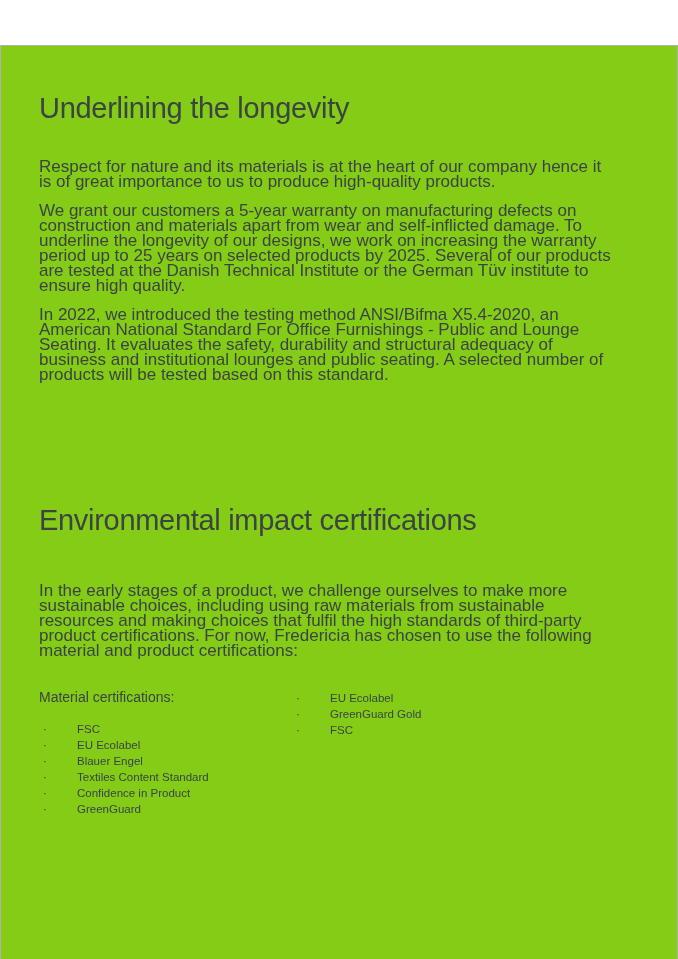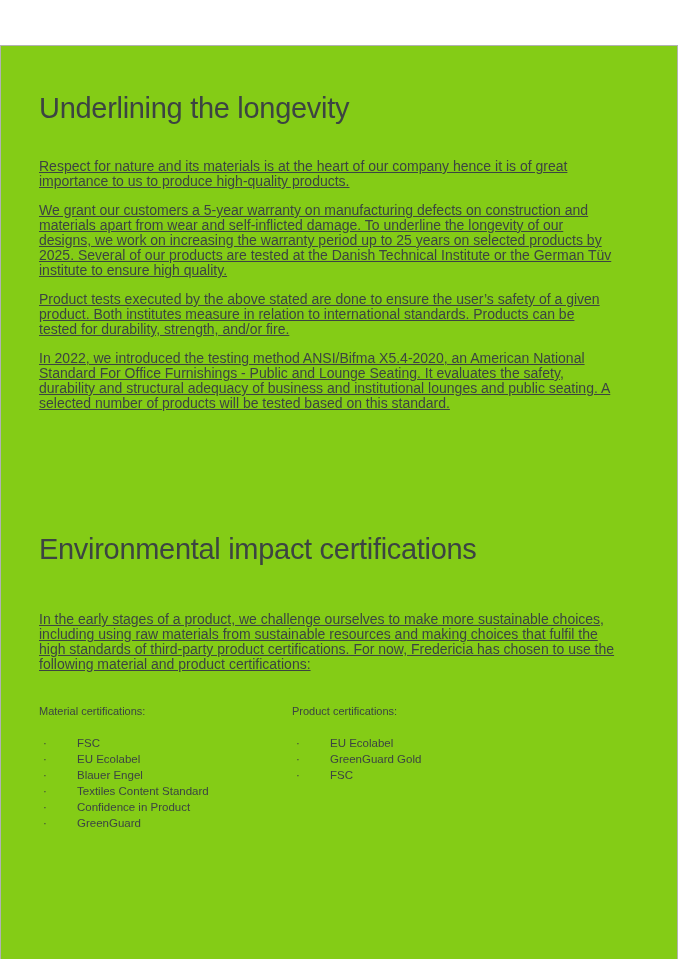--- a/index.html
+++ b/index.html
@@ -34,37 +34,36 @@
       color: #3c4442;
       margin: 0 0 34px 0;
     }
     .section-certifications {
       margin-top: 122px;
     }
     .section-certifications .section-heading {
       margin-bottom: 46px;
     }
     .body-text {
-      font-size: 14px;
+      font-size: 17px;
       line-height: 15px;
       margin: 0 0 14px 0;
       max-width: 576px;
       color: #3c4442;
-      text-decoration: underline;
     }
     .cert-columns {
       display: flex;
       margin-top: 32px;
     }
     .cert-col {
       width: 253px;
       flex: 0 0 253px;
     }
     .cert-title {
-      font-size: 11px;
+      font-size: 14px;
       line-height: 15px;
       margin: 0 0 16px 0;
     }
     .cert-list {
       list-style: none;
       margin: 0;
       padding: 0;
     }
     .cert-item {
       display: flex;
@@ -92,21 +91,20 @@
 </head>
 <body>
 
 <div class="page">
   <main class="content">
 
     <section class="section section-longevity">
       <h1 class="section-heading">Underlining the longevity</h1>
       <p class="body-text">Respect for nature and its materials is at the heart of our company hence it is of great importance to us to produce high-quality products.</p>
       <p class="body-text">We grant our customers a 5-year warranty on manufacturing defects on construction and materials apart from wear and self-inflicted damage. To underline the longevity of our designs, we work on increasing the warranty period up to 25 years on selected products by 2025. Several of our products are tested at the Danish Technical Institute or the German Tüv institute to ensure high quality.</p>
-      <p class="body-text">Product tests executed by the above stated are done to ensure the user’s safety of a given product. Both institutes measure in relation to international standards. Products can be tested for durability, strength, and/or fire.</p>
       <p class="body-text">In 2022, we introduced the testing method ANSI/Bifma X5.4-2020, an American National Standard For Office Furnishings - Public and Lounge Seating. It evaluates the safety, durability and structural adequacy of business and institutional lounges and public seating. A selected number of products will be tested based on this standard.</p>
     </section>
 
     <section class="section section-certifications">
       <h1 class="section-heading">Environmental impact certifications</h1>
       <p class="body-text">In the early stages of a product, we challenge ourselves to make more sustainable choices, including using raw materials from sustainable resources and making choices that fulfil the high standards of third-party product certifications. For now, Fredericia has chosen to use the following material and product certifications:</p>
 
       <div class="cert-columns">
 
         <div class="cert-col">
@@ -133,21 +131,20 @@
               <span class="cert-label">Confidence in Product</span>
             </li>
             <li class="cert-item">
               <span class="cert-bullet">·</span>
               <span class="cert-label">GreenGuard</span>
             </li>
           </ul>
         </div>
 
         <div class="cert-col">
-          <p class="cert-title">Product certifications:</p>
           <ul class="cert-list">
             <li class="cert-item">
               <span class="cert-bullet">·</span>
               <span class="cert-label">EU Ecolabel</span>
             </li>
             <li class="cert-item">
               <span class="cert-bullet">·</span>
               <span class="cert-label">GreenGuard Gold</span>
             </li>
             <li class="cert-item">

